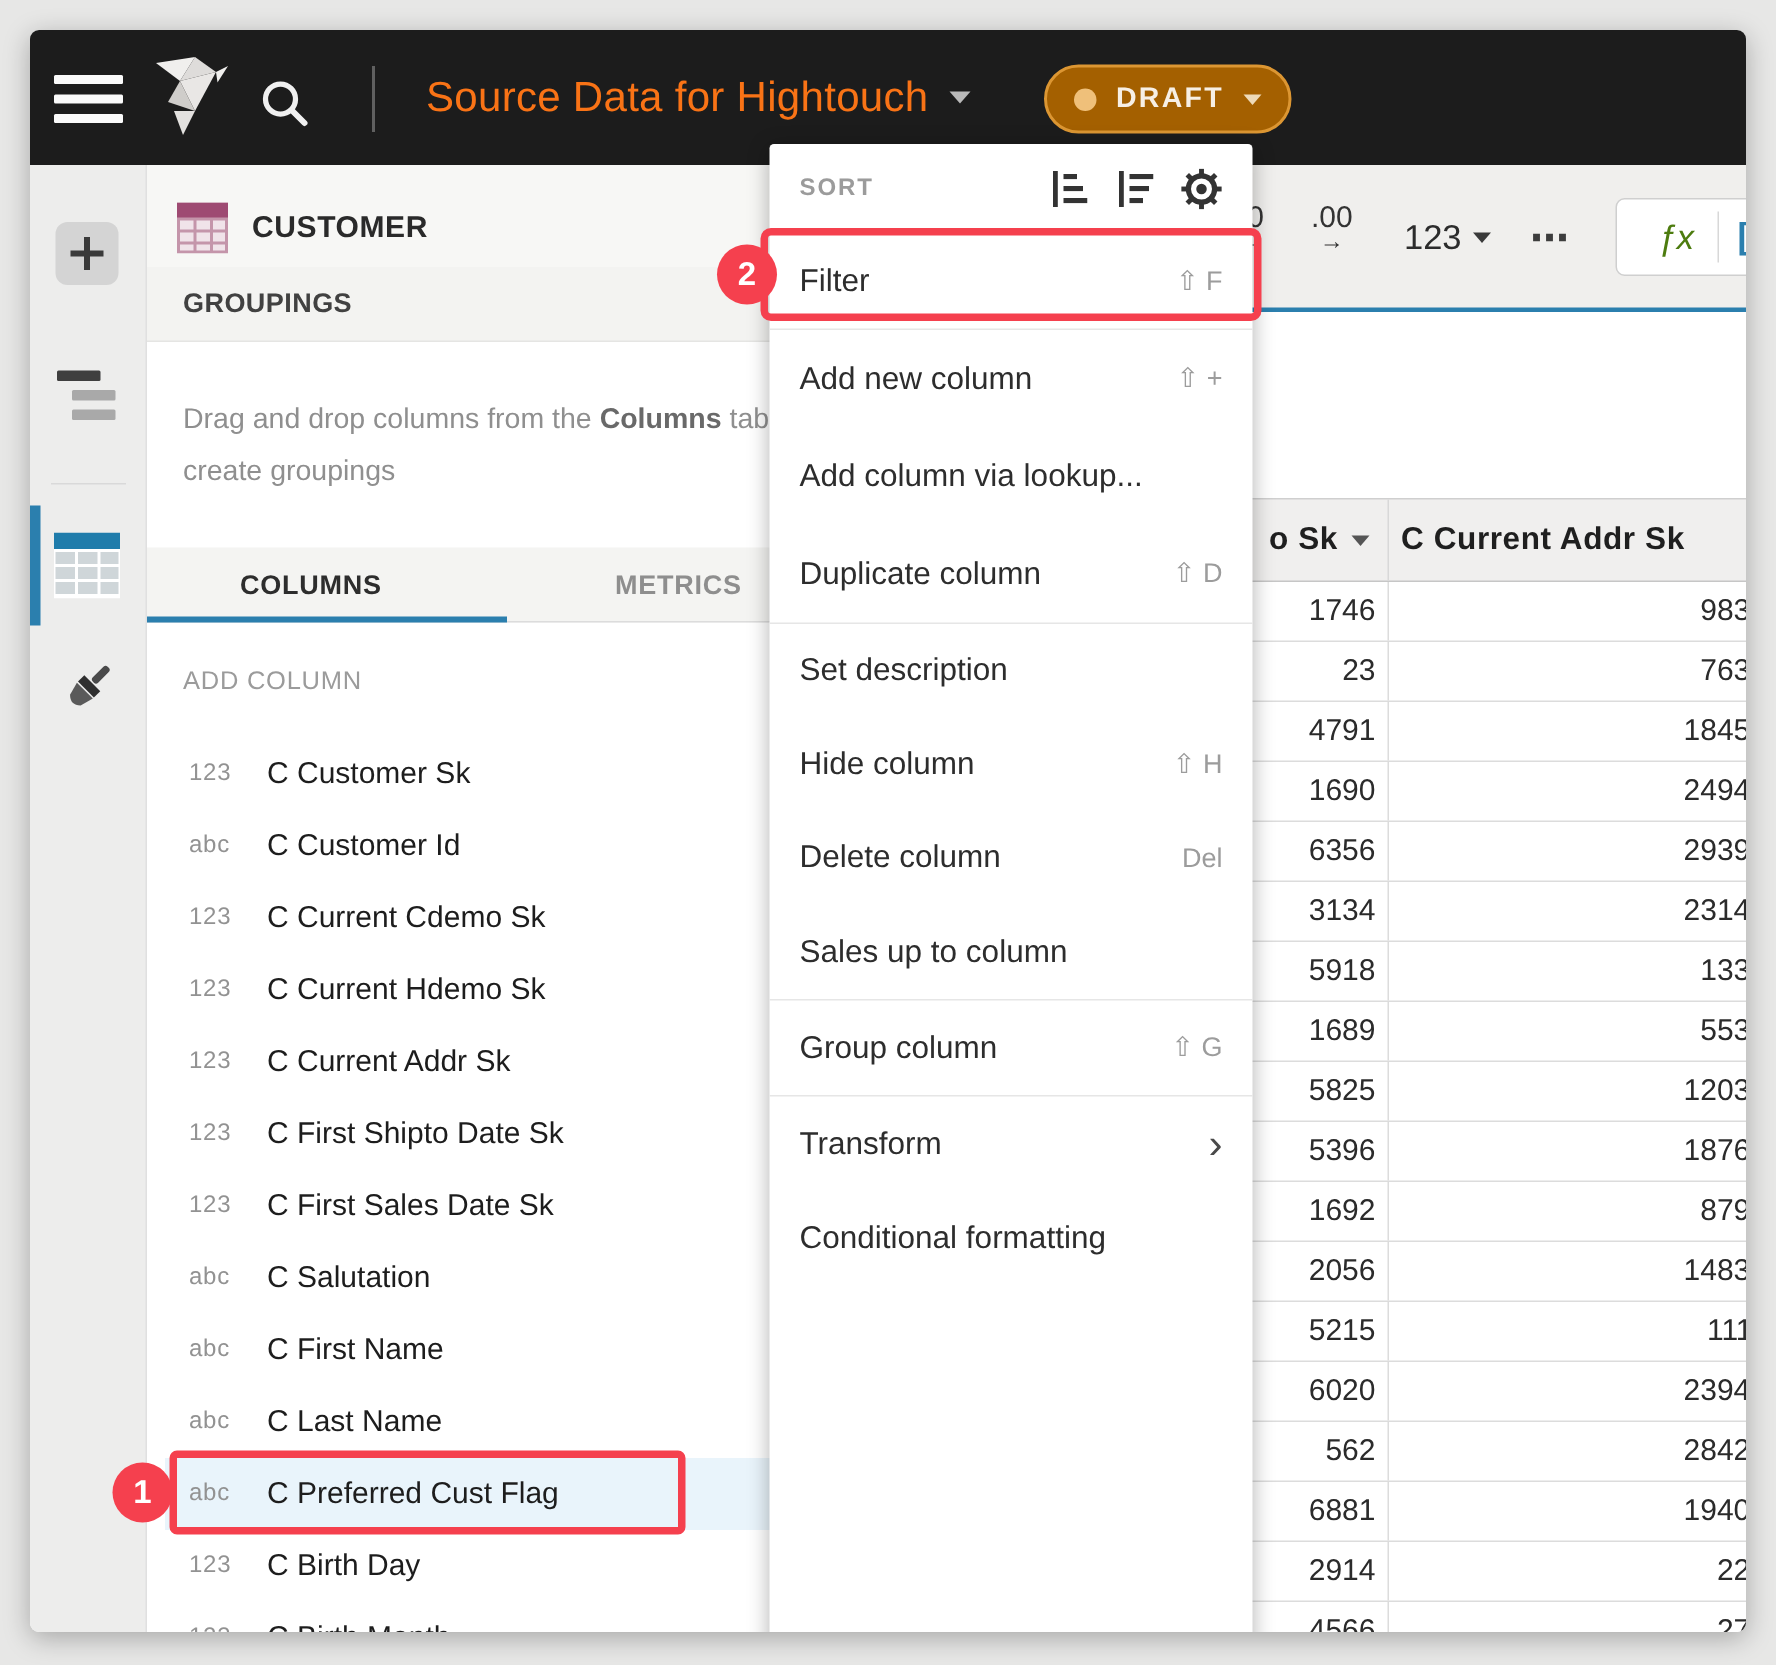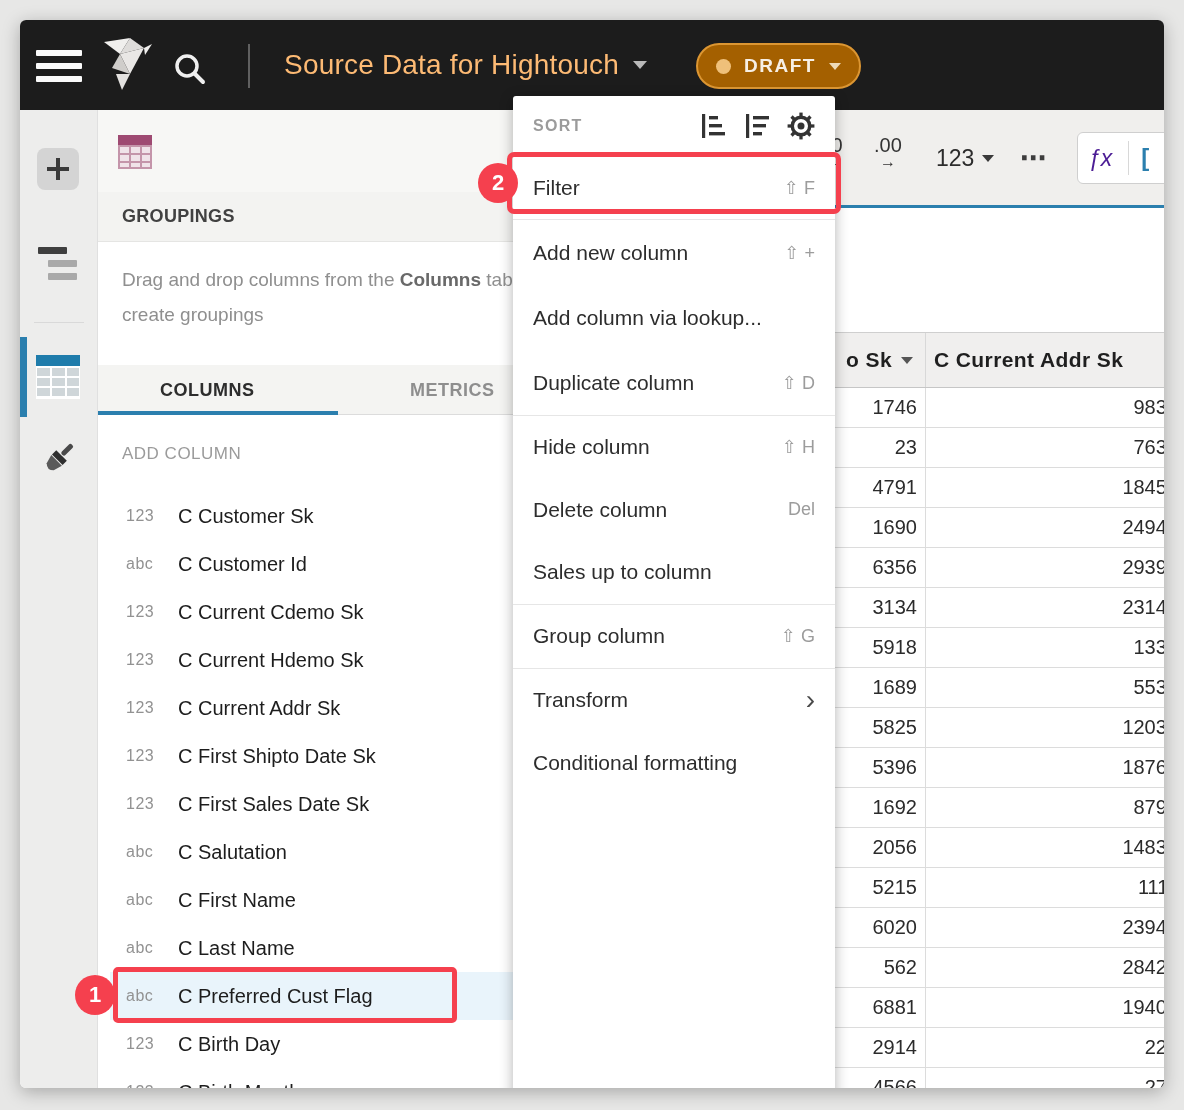--- a/index.html
+++ b/index.html
@@ -10,42 +10,42 @@
           border-radius:6px;box-shadow:0 4px 18px rgba(0,0,0,.28);overflow:hidden;}
 
   
   .topbar{position:absolute;left:0;top:0;width:1144px;height:90px;background:#1c1c1c;}
   .hamburger{position:absolute;left:16px;top:30px;width:46px;height:33px;cursor:pointer;}
   .hamburger i{display:block;height:6px;background:#fafafa;border-radius:1px;margin-bottom:7px;}
   .logo{position:absolute;left:80px;top:16px;}
   .search{position:absolute;left:152px;top:31px;}
   .tdivider{position:absolute;left:228px;top:24px;width:2px;height:44px;background:#606060;}
   .titlebox{position:absolute;left:264px;top:0;height:90px;display:flex;align-items:center;gap:14px;}
-  .titlebox .ttl{font-size:28px;color:#fdba74;letter-spacing:.2px;text-align:right;}
+  .titlebox .ttl{font-size:28px;color:#f97316;letter-spacing:.2px;text-align:right;}
   .caret{width:0;height:0;border-left:7px solid transparent;border-right:7px solid transparent;border-top:8px solid #b9b9b9;}
   .draft{position:absolute;left:676px;top:23px;width:165px;height:46px;border-radius:23px;
          background:#a46000;border:2px solid #dc9632;display:flex;align-items:center;gap:13px;padding:0 18px;cursor:pointer;}
   .draft .dot{width:15px;height:15px;border-radius:50%;background:#efc07a;}
   .draft .dlabel{font-size:19px;font-weight:bold;color:#f7efe4;letter-spacing:1.5px;text-align:right;}
   .draft .caret{border-top-color:#eedab8;border-left-width:6px;border-right-width:6px;border-top-width:7px;}
 
   
   .toolbar{position:absolute;left:558px;top:90px;width:586px;height:97px;background:#f0efed;}
   .tool{position:absolute;color:#2f2f2f;cursor:pointer;}
   .decident{ text-align:center;}
   .dec{left:806px;top:114px;} .inc{left:854px;top:114px;}
   .dec .num,.inc .num{display:block;font-size:20px;color:#333;}
   .dec .arr,.inc .arr{display:block;font-size:16px;color:#333;margin-top:-4px;}
   .numfmt{left:916px;top:90px;height:97px;display:flex;align-items:center;gap:8px;}
   .numfmt .n{font-size:23px;color:#2c2c2c;}
   .numfmt .caret{border-top-color:#3a3a3a;border-left-width:6px;border-right-width:6px;border-top-width:7px;}
   .more{left:1000px;top:90px;height:97px;display:flex;align-items:center;font-size:26px;color:#3d3d3d;letter-spacing:2px;font-weight:bold;}
   .fxbox{left:1057px;top:112px;width:100px;height:52px;background:#fff;border:1px solid #cfcfcf;border-radius:6px;
          display:flex;align-items:center;}
-  .fxbox .fx{font-size:23px;color:#4c1d95;margin-left:10px;font-style:italic;}
+  .fxbox .fx{font-size:23px;color:#4d7c0f;margin-left:27px;font-style:italic;}
   .fxbox .vsep{width:1px;height:34px;background:#d8d8d8;margin-left:16px;}
   .fxbox .brk{font-size:24px;color:var(--blue);font-weight:bold;margin-left:12px;}
 
   .bluehline{position:absolute;left:575px;top:185px;width:569px;height:3px;background:var(--blue);z-index:2;}
   .graymargin{position:absolute;left:558px;top:187px;width:17px;height:881px;background:#e9e9e7;}
   .bluevline{position:absolute;left:575px;top:188px;width:3px;height:880px;background:var(--blue);z-index:2;}
   .whiteblock{position:absolute;left:578px;top:188px;width:566px;height:126px;background:#fff;z-index:1;}
 
   
   .rail{position:absolute;left:0;top:90px;width:78px;height:978px;background:#ededec;border-right:1px solid #e0e0e0;}
@@ -59,21 +59,21 @@
   .raildiv{position:absolute;left:14px;top:212px;width:50px;height:1px;background:#d9d9d9;}
   .activebar{position:absolute;left:0;top:227px;width:7px;height:80px;background:var(--blue);}
   .tableicon{position:absolute;left:16px;top:245px;cursor:pointer;}
   .brushicon{position:absolute;left:16px;top:327px;cursor:pointer;}
 
   
   .panel{position:absolute;left:78px;top:90px;width:480px;height:978px;background:#fff;border-right:1px solid #e2e2e2;}
   .custheader{position:absolute;left:0;top:0;width:480px;height:85px;background:#f7f7f5;border-bottom:1px solid #e5e5e3;}
   .custheader svg{position:absolute;left:20px;top:25px;}
   .custheader .cname{position:absolute;left:70px;top:0;line-height:85px;font-size:20px;font-weight:bold;color:#2a2a2a;letter-spacing:.4px;}
-  .groupbar{position:absolute;left:0;top:82px;width:480px;height:50px;background:#f3f3f1;border-bottom:1px solid #e5e5e3;
+  .groupbar{position:absolute;left:0;top:68px;width:480px;height:50px;background:#f3f3f1;border-bottom:1px solid #e5e5e3;
             display:flex;align-items:center;padding-left:24px;font-size:18px;font-weight:bold;color:#414141;letter-spacing:.3px;}
   .hint{position:absolute;left:24px;top:152px;width:440px;font-size:19px;line-height:35px;color:#8f8f8f;}
   .hint b{color:#696969;}
   .tabsrow{position:absolute;left:0;top:255px;width:480px;height:50px;background:#f4f4f2;border-bottom:1px solid #dcdcdc;}
   .tab{position:absolute;top:0;height:50px;line-height:50px;font-size:18px;font-weight:bold;letter-spacing:.5px;cursor:pointer;}
   .tab.cols{left:62px;color:#2d2d2d;}
   .tab.mets{left:312px;color:#8e8e8e;}
   .tabunderline{position:absolute;left:0;top:46px;width:240px;height:4px;background:var(--blue);}
   .addcol{position:absolute;left:24px;top:334px;font-size:17px;color:#9b9b9b;letter-spacing:.5px;}
   .collist{position:absolute;left:0;top:382px;width:480px;}
@@ -229,20 +229,21 @@
               <rect x="13" y="12" width="9" height="6"></rect>
               <rect x="24" y="12" width="8" height="6"></rect>
             <rect x="2" y="20" width="9" height="6"></rect>
               <rect x="13" y="20" width="9" height="6"></rect>
               <rect x="24" y="20" width="8" height="6"></rect>
             <rect x="2" y="28" width="9" height="4"></rect>
               <rect x="13" y="28" width="9" height="4"></rect>
               <rect x="24" y="28" width="8" height="4"></rect>
           </g>
         </svg>
+        <span class="cname">CUSTOMER</span>
       </div>
       <div class="groupbar">GROUPINGS</div>
       <p class="hint"><span>Drag and drop columns from the </span><b>Columns</b><span> tab to create groupings</span></p>
       <div class="tabsrow">
         <span class="tab cols">COLUMNS</span>
         <span class="tab mets">METRICS</span>
         <span class="tabunderline"></span>
       </div>
       <div class="addcol">ADD COLUMN</div>
       <div class="collist">
@@ -462,20 +463,23 @@
               <span class="ml">Add column via lookup...</span>
             </div>
             <div class="mi">
               <span class="ml">Duplicate column</span>
               <span class="ms">⇧ D</span>
             </div>
           </div>
           <div class="mdiv"></div>
           <div class="sec-c">
             <div class="mi">
+              <span class="ml">Set description</span>
+            </div>
+            <div class="mi">
               <span class="ml">Hide column</span>
               <span class="ms">⇧ H</span>
             </div>
             <div class="mi">
               <span class="ml">Delete column</span>
               <span class="ms">Del</span>
             </div>
             <div class="mi">
               <span class="ml">Sales up to column</span>
             </div>

